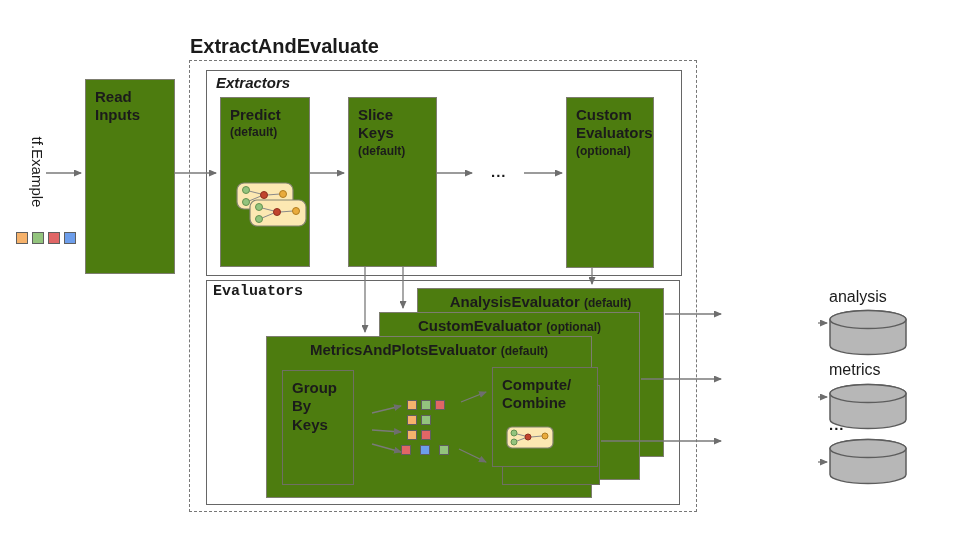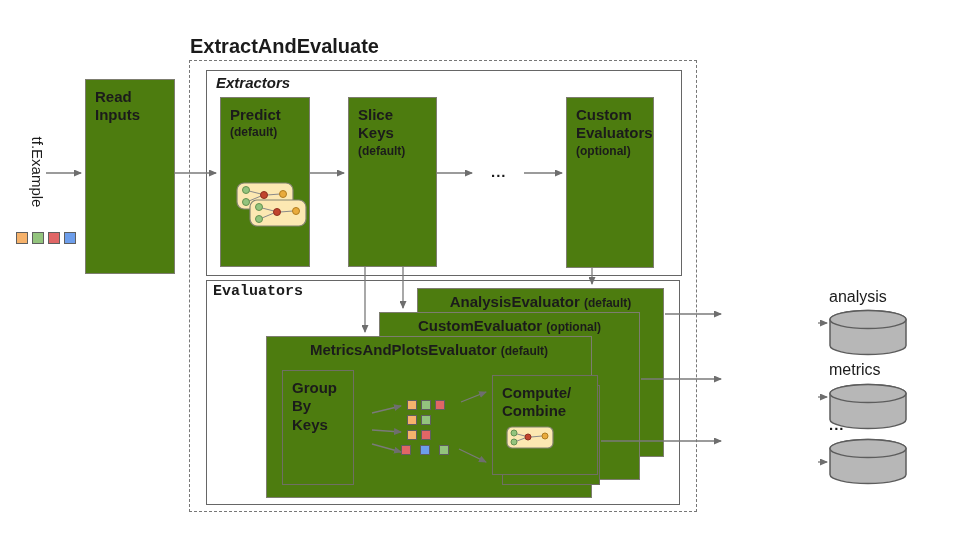--- a/index.html
+++ b/index.html
@@ -129,21 +129,21 @@
         <div class="sq" style="background: rgb(224, 102, 102);"></div>
       </div>
     <div class="slice-row">
         <div class="sq" style="background: rgb(224, 102, 102);"></div>
         <div class="sq" style="background: rgb(109, 158, 235);"></div>
         <div class="sq" style="background: rgb(147, 196, 125);"></div>
       </div>
   </div>
 
   <div class="abs tan" style="left:502px;top:385px;width:98px;height:100px;z-index:5;border-color:#6f6f63;"></div>
-  <div class="abs tan node" style="left:492px;top:375px;width:106px;height:100px;z-index:6;border-color:#6f6f63;">
+  <div class="abs tan node" style="left:492px;top:367px;width:106px;height:100px;z-index:6;border-color:#6f6f63;">
     <span class="ln">Compute/</span>
     <span class="ln">Combine</span>
   </div>
   <svg class="abs" style="left:506px;top:426px;z-index:7;" width="52" height="26">
     <rect x="1" y="1" width="46" height="21" rx="5" fill="#FCE8B2" stroke="#82826f" stroke-width="1.2"></rect>
     <line x1="11" y1="8" x2="19" y2="10" stroke="#8a8a8a" stroke-width="1"></line>
     <line x1="11" y1="15" x2="19" y2="12" stroke="#8a8a8a" stroke-width="1"></line>
     <line x1="25" y1="11" x2="36" y2="10" stroke="#8a8a8a" stroke-width="1"></line>
     <circle cx="8" cy="7" r="3" fill="#93C47D" stroke="#64904f"></circle>
     <circle cx="8" cy="16" r="3" fill="#93C47D" stroke="#64904f"></circle>

